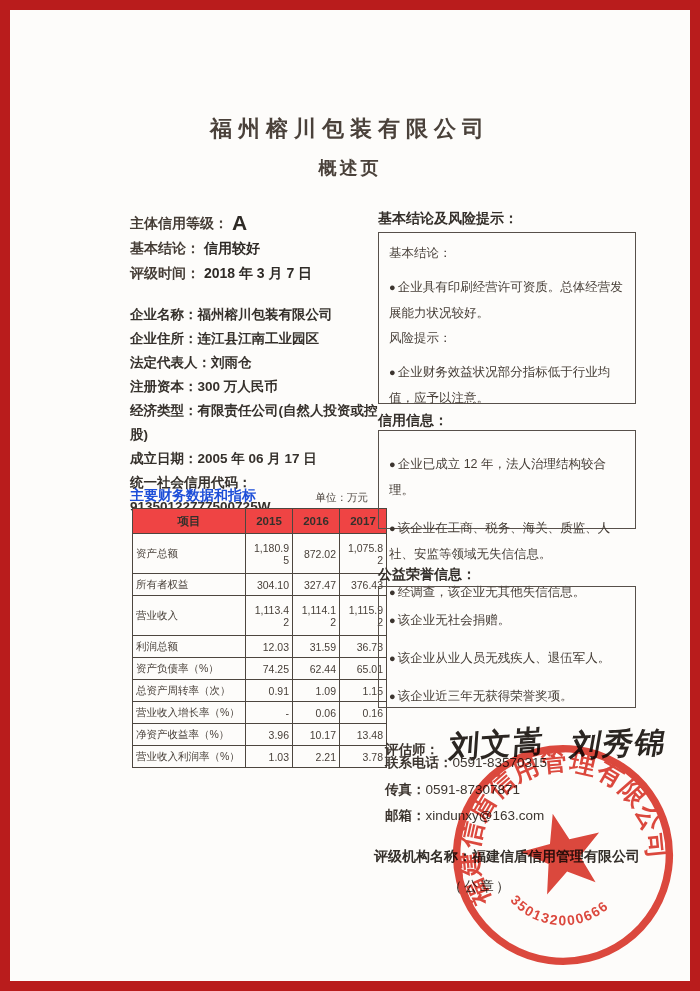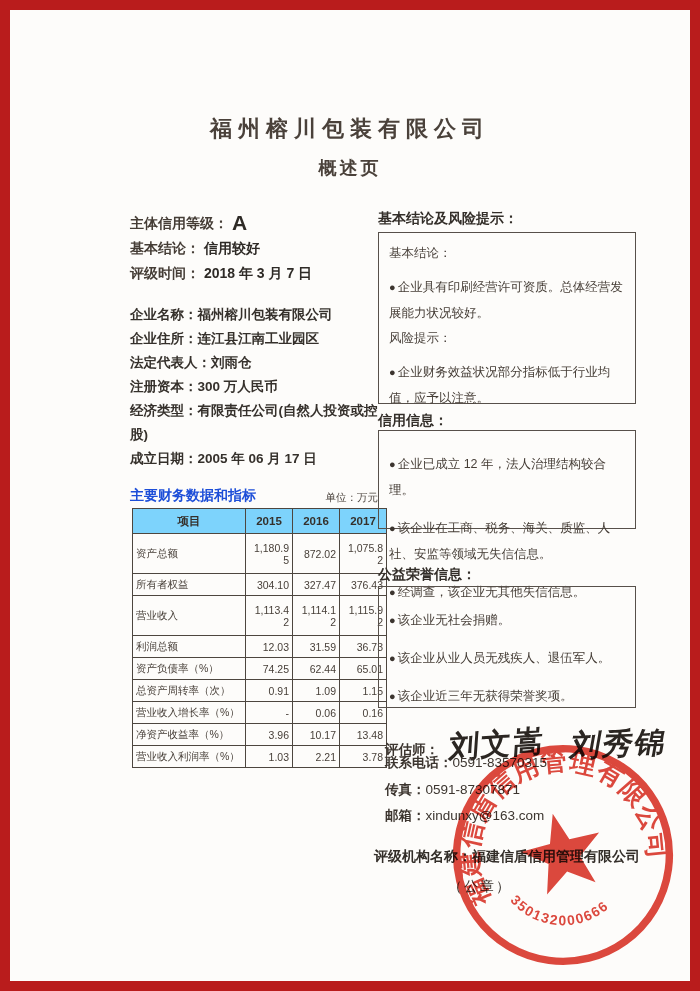--- a/index.html
+++ b/index.html
@@ -28,30 +28,30 @@
   .rating{left:120px;top:200px;font-size:14px;line-height:25px;}
   .rating .row{white-space:nowrap;}
   .rating .lbl{font-weight:700;color:#453d36;}
   .rating .grade{font-size:21px;font-weight:700;color:#2e2a26;vertical-align:-2px;font-family:"Liberation Sans",sans-serif;}
   .rating .val{font-weight:700;color:#2e2a26;}
   
   .company{left:120px;top:293px;width:250px;font-size:13.5px;line-height:24px;font-weight:700;color:#35302b;}
   .company .fld{margin:0;}
   
   .fin-title{left:120px;top:477px;font-size:14px;font-weight:700;color:#1d4ed8;}
-  .fin-unit{left:290px;top:481px;width:78px;text-align:right;font-size:10.5px;color:#4a423c;}
+  .fin-unit{left:280px;top:481px;width:78px;text-align:right;font-size:10.5px;color:#4a423c;}
   table.fin{
     left:122px;top:498px;position:absolute;border-collapse:collapse;
     font-size:10.5px;color:#463e37;
   }
   table.fin th,table.fin td{
     border:1.5px solid #4d463f;padding:1px 3px;
   }
   table.fin th{
-    background:#7dd3fc;font-weight:700;font-size:11.5px;height:22px;text-align:center;color:#35302b;
+    background:#ef4444;font-weight:700;font-size:11.5px;height:22px;text-align:center;color:#35302b;
   }
   table.fin td.item{width:106px;text-align:left;height:19px;}
   table.fin td.num{width:40px;text-align:right;word-break:break-all;}
   table.fin tr.tall td{height:37px;}
   
   .sec-heading{font-size:14px;font-weight:700;color:#332e29;}
   .rbox{
     border:1.5px solid #57504a;background:transparent;
     font-size:12.5px;color:#453d36;box-sizing:border-box;padding:8px 10px;
   }
@@ -100,20 +100,21 @@
     </div>
   </div>
 
   <div class="abs company">
     <p class="fld"><span>企业名称：</span><span>福州榕川包装有限公司</span></p>
     <p class="fld"><span>企业住所：</span><span>连江县江南工业园区</span></p>
     <p class="fld"><span>法定代表人：</span><span>刘雨仓</span></p>
     <p class="fld"><span>注册资本：</span><span>300 万人民币</span></p>
     <p class="fld"><span>经济类型：</span><span>有限责任公司(自然人投资或控股)</span></p>
     <p class="fld"><span>成立日期：</span><span>2005 年 06 月 17 日</span></p>
+    <p class="fld"><span>统一社会信用代码：</span><span>91350122777500725W</span></p>
   </div>
 
   <div class="abs fin-title">主要财务数据和指标</div>
   <div class="abs fin-unit">单位：万元</div>
   <table class="fin">
     <tbody>
         <tr>
       <th>项目</th>
       <th>2015</th>
       <th>2016</th>

